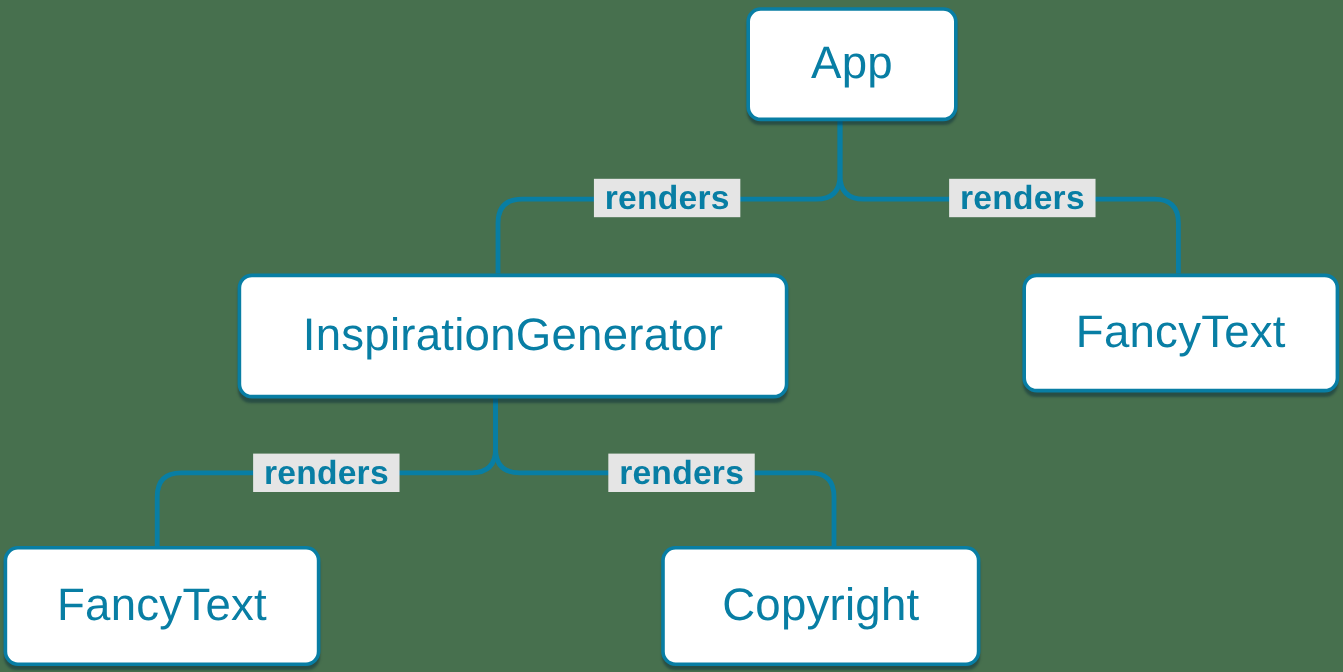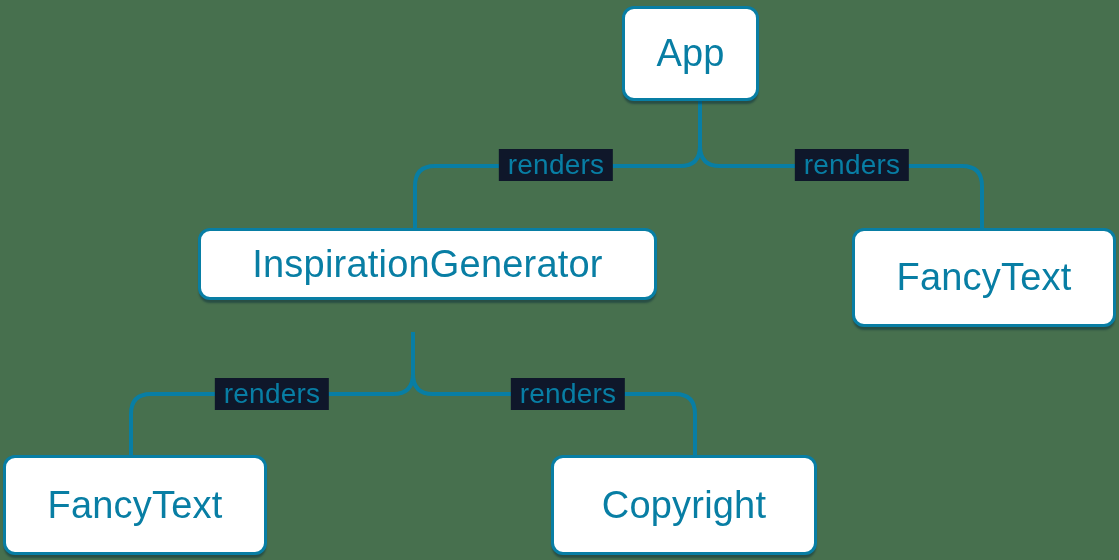--- a/index.html
+++ b/index.html
@@ -37,32 +37,32 @@
     background: #FFFFFF;
     border: 3px solid #087EA4;
     border-radius: 12px;
     box-shadow: 0 4px 2px -1px rgba(4, 37, 58, 0.45);
     color: #087EA4;
     font-size: 38px;
     font-weight: 500;
     letter-spacing: 0.2px;
     white-space: nowrap;
   }
-  .node-app                  { left: 622px; top: 6px;   width: 137px; height: 95px; }
-  .node-inspiration-generator{ left: 198px; top: 228px; width: 459px; height: 72px; }
+  .node-app                  { left: 622px; top: 6px;   width: 176px; height: 95px; }
+  .node-inspiration-generator{ left: 198px; top: 228px; width: 459px; height: 104px; }
   .node-fancy-text-right     { left: 852px; top: 228px; width: 264px; height: 99px; }
   .node-fancy-text-left      { left: 3px;   top: 455px; width: 264px; height: 100px; }
   .node-copyright            { left: 551px; top: 455px; width: 266px; height: 100px; }
   .edge-label {
     position: absolute;
     transform: translate(-50%, -50%);
-    background: #0f172a;
+    background: #e5e5e5;
     color: #087EA4;
     font-size: 28px;
-    font-weight: 400;
+    font-weight: 700;
     letter-spacing: 0.2px;
     padding: 0 9px;
     line-height: 32px;
     white-space: nowrap;
     text-align: right;
   }
   .edge-label-1 { left: 556px; top: 165px; }
   .edge-label-2 { left: 852px; top: 165px; }
   .edge-label-3 { left: 272px; top: 394px; }
   .edge-label-4 { left: 568px; top: 394px; }

